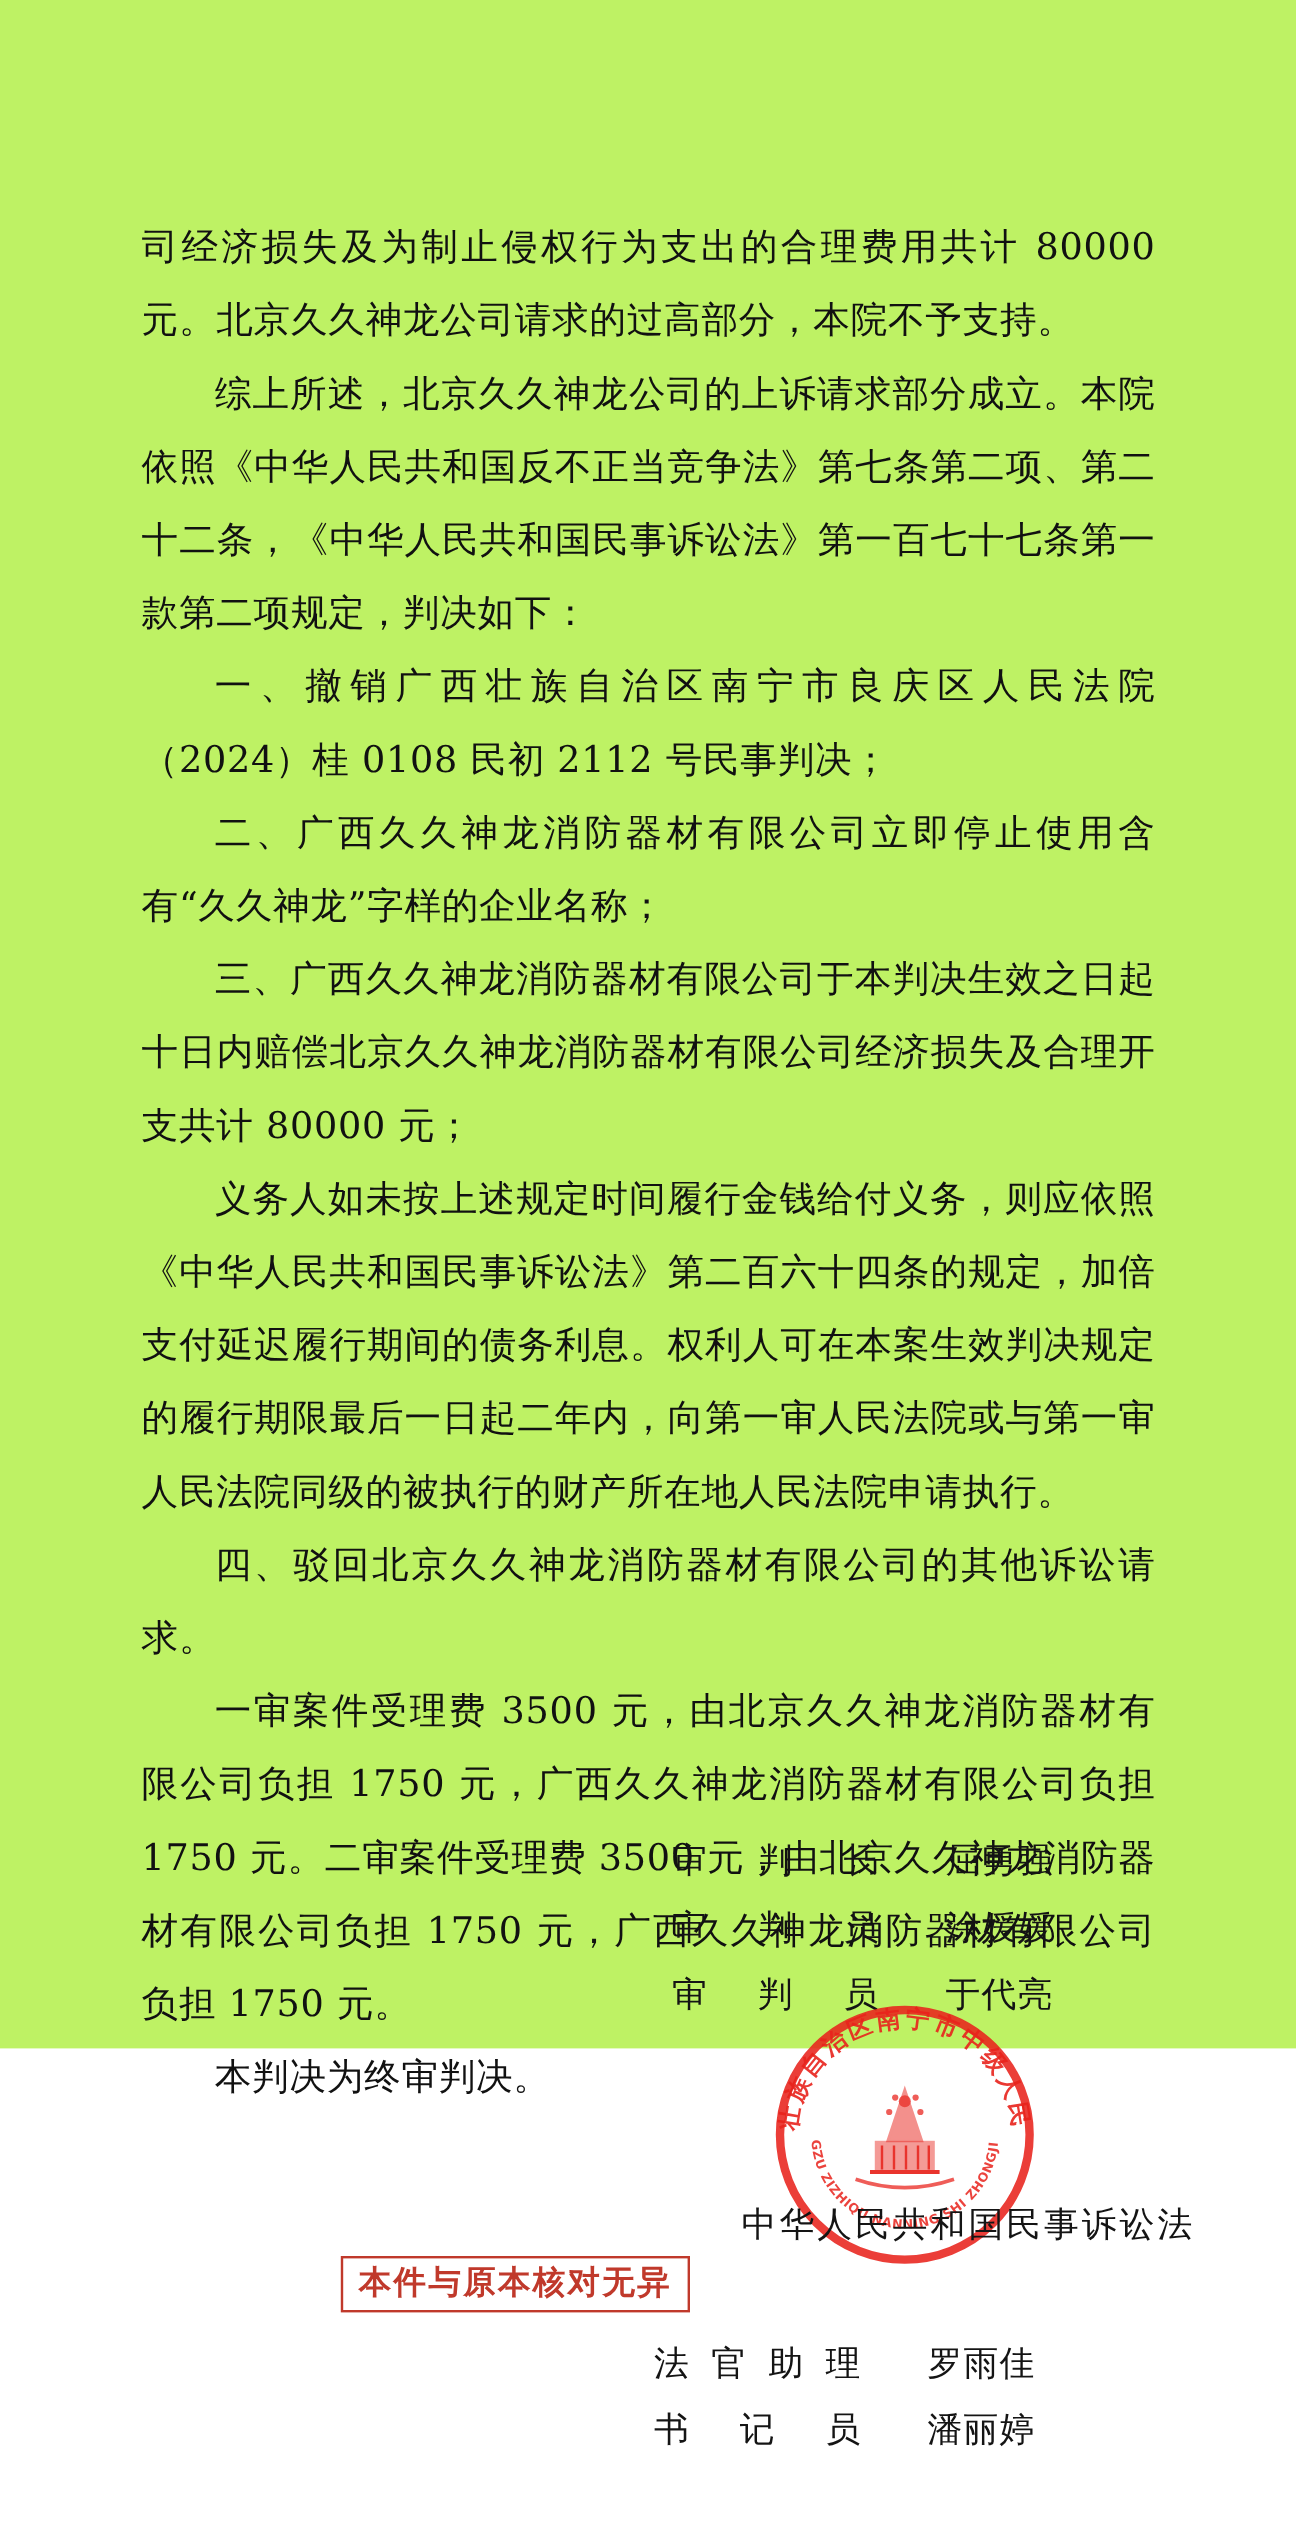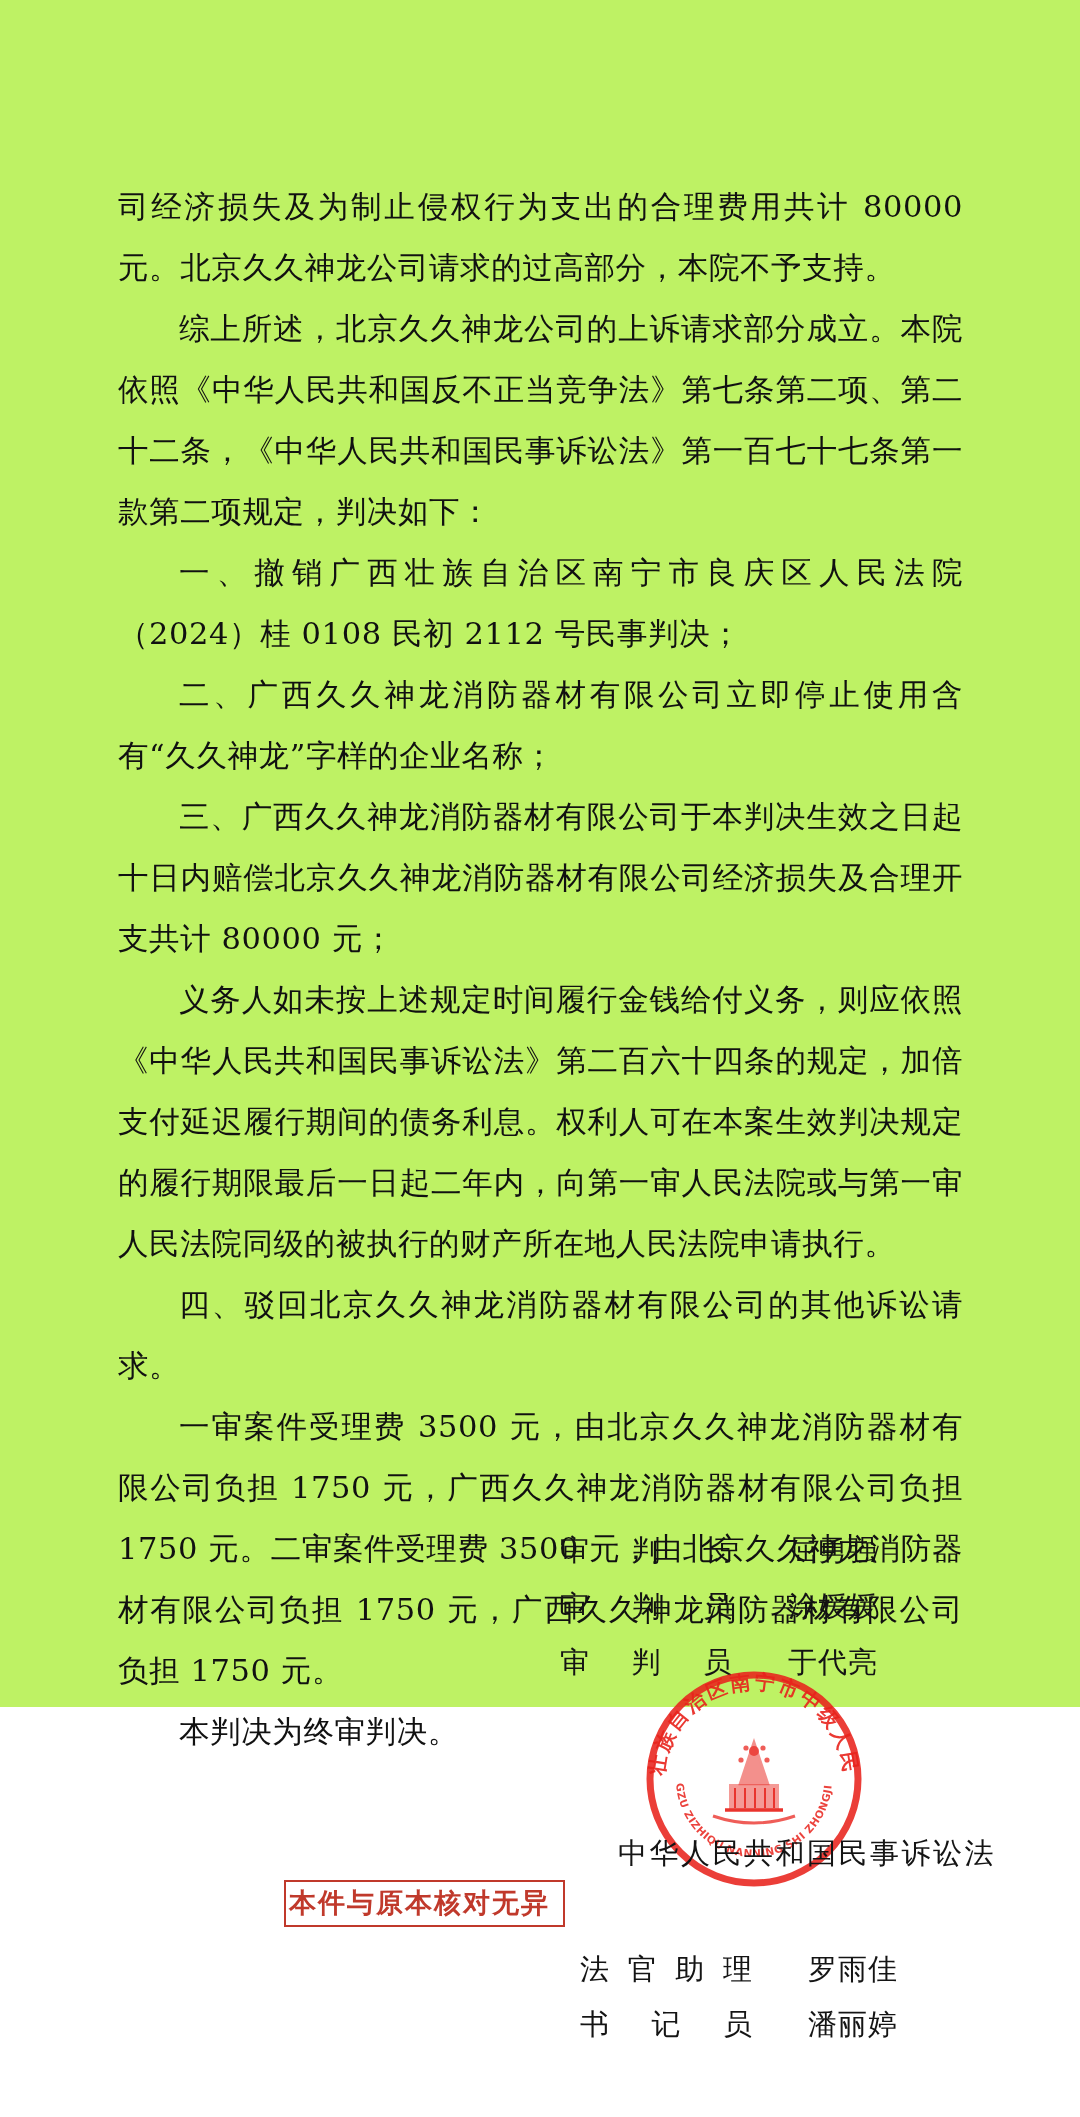--- a/index.html
+++ b/index.html
@@ -80,21 +80,21 @@
     top: 1834px;
     font-size: 29px;
     letter-spacing: 2.5px;
     color: #141414;
     white-space: nowrap;
   }
 
   
   .clerk-block {
     position: absolute;
-    left: 580px;
+    left: 545px;
     top: 1942px;
     width: 400px;
     font-size: 29px;
     line-height: 55px;
     color: #141414;
   }
 
   
   .seal {
     position: absolute;
@@ -105,21 +105,21 @@
     pointer-events: none;
   }
   .seal svg { display: block; width: 222px; height: 222px; }
 
   
   .verify-stamp {
     position: absolute;
     left: 284px;
     top: 1880px;
     border: 2.5px solid #c0392b;
-    padding: 7px 13px 9px 3px;
+    padding: 7px 13px 9px 13px;
     color: #c0392b;
     font-size: 27px;
     font-weight: bold;
     letter-spacing: 2px;
     font-family: "DejaVu Serif", "Liberation Serif", serif;
     white-space: nowrap;
     line-height: 1;
     background: transparent;
   }
 </style>

